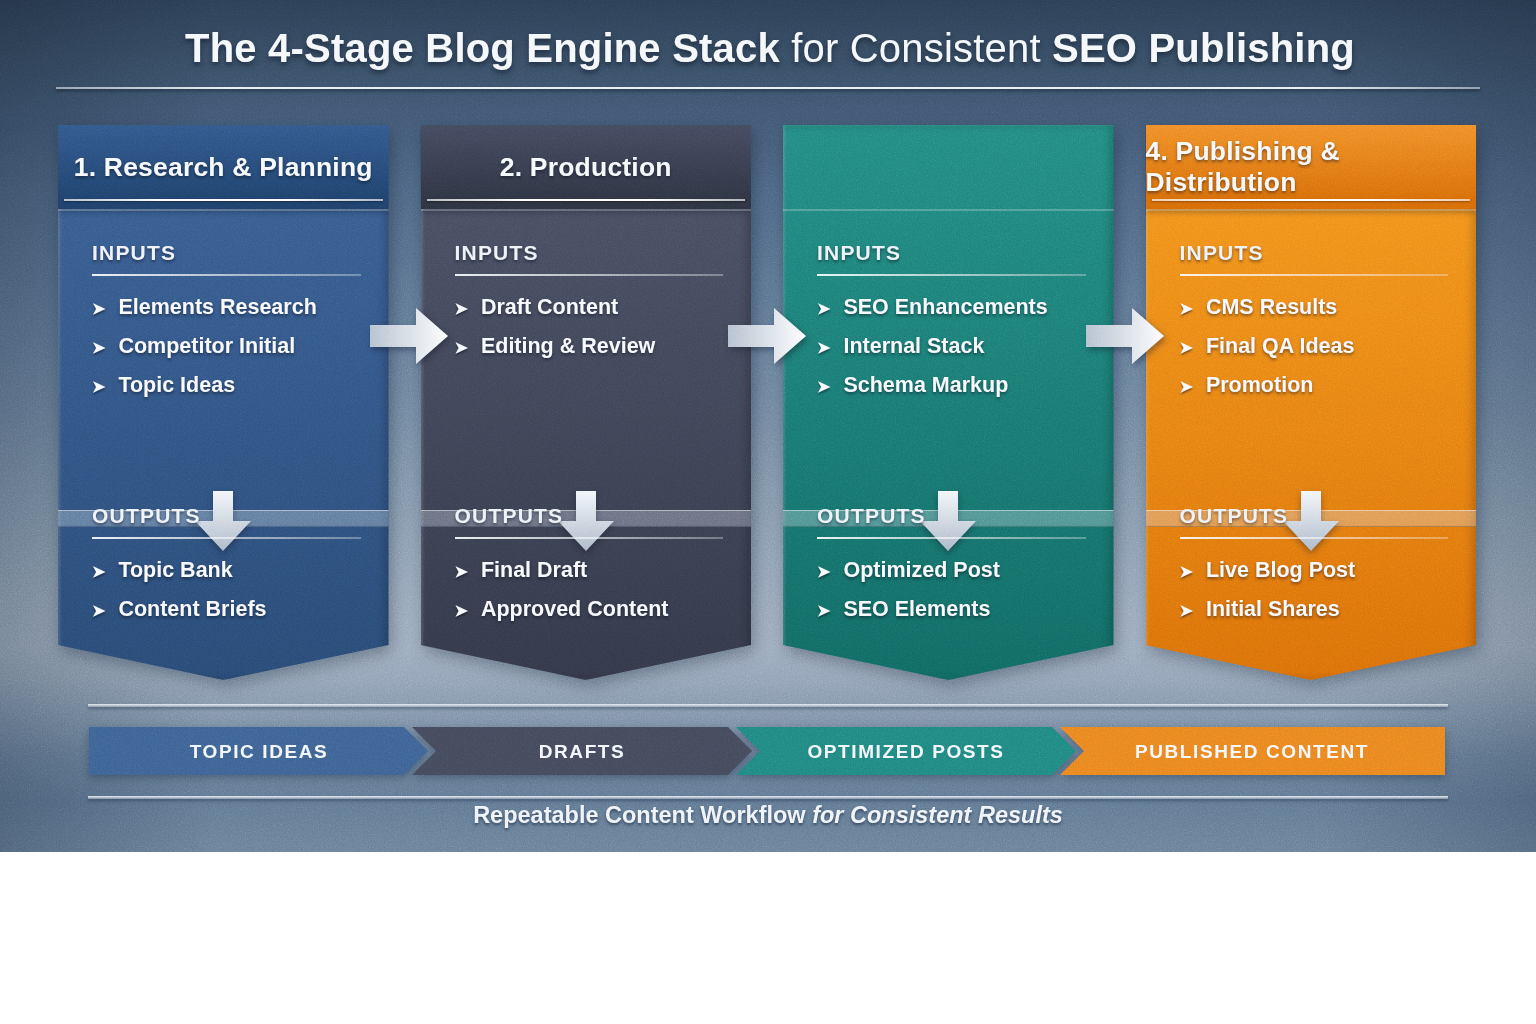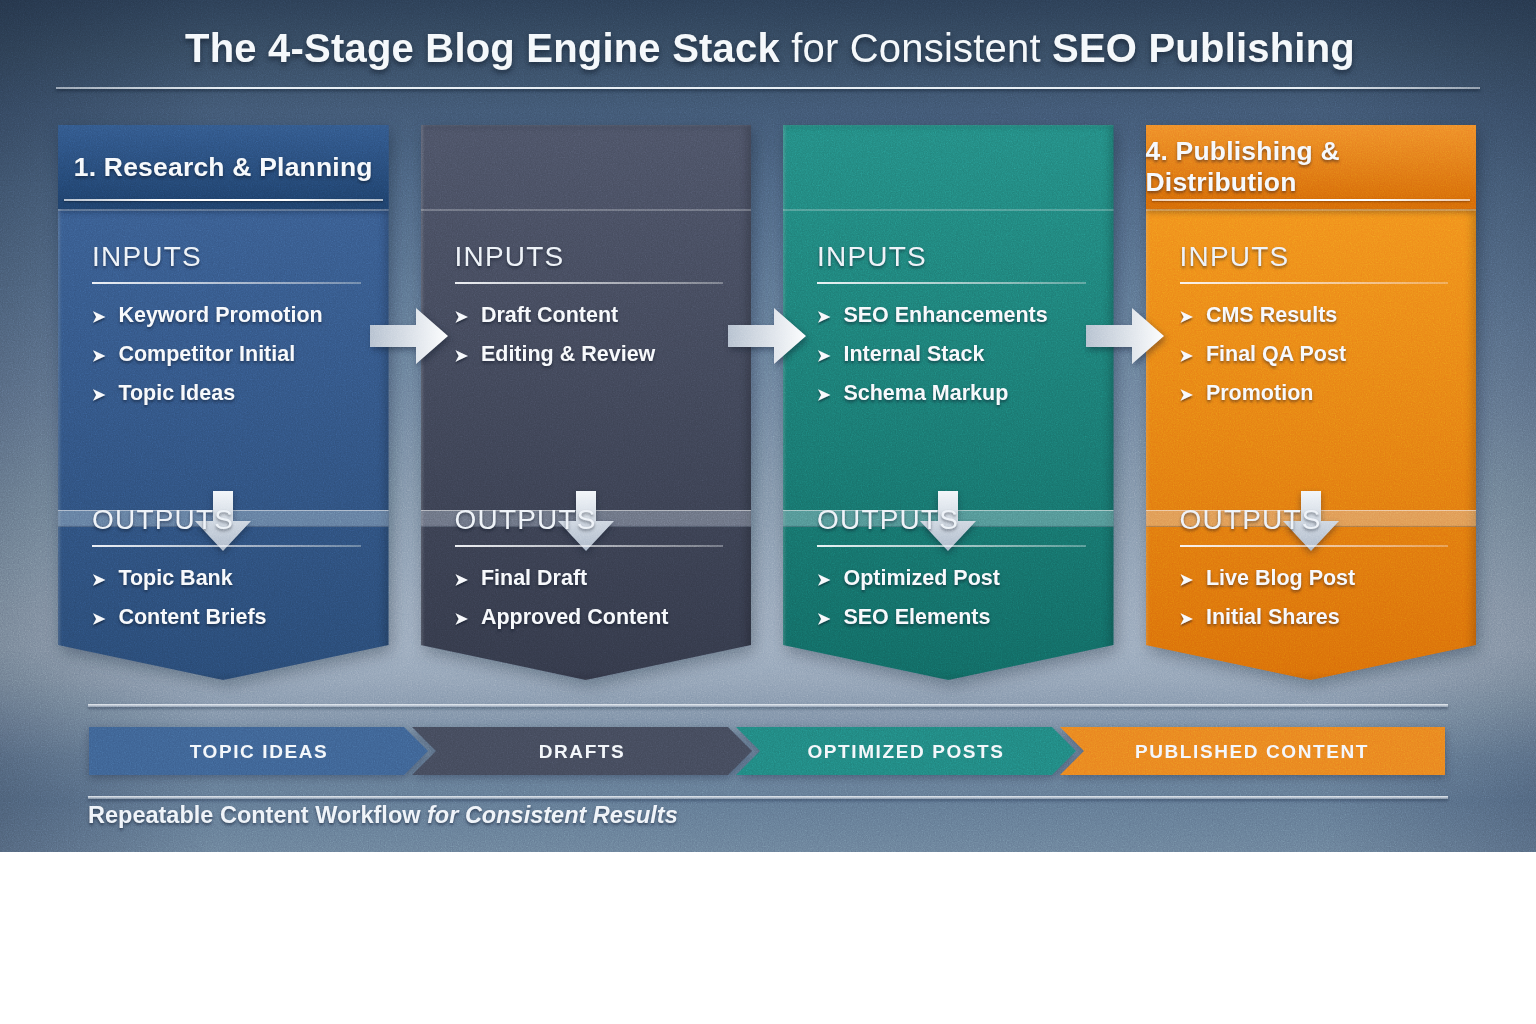--- a/index.html
+++ b/index.html
@@ -58,21 +58,21 @@
   }
   .stage-header-rule {
     position:absolute; left:6px; right:6px; bottom:8px; height:2px;
     background:linear-gradient(90deg, rgba(255,255,255,.65), #ffffff 30%, #ffffff 70%, rgba(255,255,255,.6));
     box-shadow:0 1px 2px rgba(0,0,0,.35);
   }
   .stage-body { position:absolute; left:0; right:0; top:84px; bottom:0;
     border-top:2px solid rgba(255,255,255,.22); }
 
   .sec-label {
-    margin:30px 30px 0 34px; color:#edf2f8; font-weight:normal; font-size:28px;
+    margin:30px 30px 0 34px; color:#edf2f8; font-weight:bold; font-size:21px;
     letter-spacing:1.2px; text-shadow:0 2px 3px rgba(8,16,30,.5);
   }
   .sec-rule {
     margin:9px 28px 0 34px; height:2px;
     background:linear-gradient(90deg, rgba(250,252,255,.92), rgba(250,252,255,.28));
   }
   .sec ul { list-style:none; margin:20px 24px 0 34px; }
   .sec li {
     display:flex; align-items:baseline; gap:13px; margin-bottom:15px;
     color:#f7f9fc; font-weight:bold; font-size:21.5px; line-height:22px;
@@ -113,21 +113,21 @@
   .flow { position:absolute; left:89px; top:727px; width:1356px; height:48px; z-index:10;
     filter:drop-shadow(0 3px 4px rgba(16,26,42,.35)); }
   .flow text {
     fill:#f3f7fb; font-family:"Liberation Sans", sans-serif; font-weight:bold;
     font-size:19px; letter-spacing:1.6px; text-anchor:middle;
   }
 
   
   .caption {
     position:absolute; left:88px; right:88px; top:802px; z-index:5;
-    color:#eef3f9; font-size:23.5px;
+    text-align:center; color:#eef3f9; font-size:23.5px;
     text-shadow:0 2px 3px rgba(10,20,35,.55);
   }
   .caption .b { font-weight:bold; }
   .caption .i { font-style:italic; font-weight:bold; }
 </style>
 </head>
 <body>
 
 <div class="page">
 
@@ -155,21 +155,21 @@
           <span>1. Research &amp; Planning</span>
           <i class="stage-header-rule"></i>
         </div>
         <div class="stage-body">
           <div class="sec">
             <div class="sec-label">INPUTS</div>
             <div class="sec-rule"></div>
             <ul>
               <li>
                   <span class="bullet">➤</span>
-                  <span>Keyword Promotion</span>
+                  <span>Elements Research</span>
                 </li>
               <li>
                   <span class="bullet">➤</span>
                   <span>Competitor Initial</span>
                 </li>
               <li>
                   <span class="bullet">➤</span>
                   <span>Topic Ideas</span>
                 </li>
             </ul>
@@ -191,20 +191,24 @@
                   <span>Content Briefs</span>
                 </li>
             </ul>
           </div>
         </div>
       </div>
     </div>
 
     <div class="stage-wrap">
       <div class="stage" style="--head-top: #42485c; --head-bottom: #2d3240; --body-top: #4a5063; --body-bottom: #323747;">
+        <div class="stage-header">
+          <span>2. Production</span>
+          <i class="stage-header-rule"></i>
+        </div>
         <div class="stage-body">
           <div class="sec">
             <div class="sec-label">INPUTS</div>
             <div class="sec-rule"></div>
             <ul>
               <li>
                   <span class="bullet">➤</span>
                   <span>Draft Content</span>
                 </li>
               <li>
@@ -288,21 +292,21 @@
           <div class="sec">
             <div class="sec-label">INPUTS</div>
             <div class="sec-rule"></div>
             <ul>
               <li>
                   <span class="bullet">➤</span>
                   <span>CMS Results</span>
                 </li>
               <li>
                   <span class="bullet">➤</span>
-                  <span>Final QA Post</span>
+                  <span>Final QA Ideas</span>
                 </li>
               <li>
                   <span class="bullet">➤</span>
                   <span>Promotion</span>
                 </li>
             </ul>
           </div>
           <div class="mid-band"></div>
           <svg class="down-arrow" width="56" height="60" viewBox="0 0 56 60">
             <path d="M18 0 H38 V30 H56 L28 60 L0 30 H18 Z" fill="url(#gradDown)"></path>

